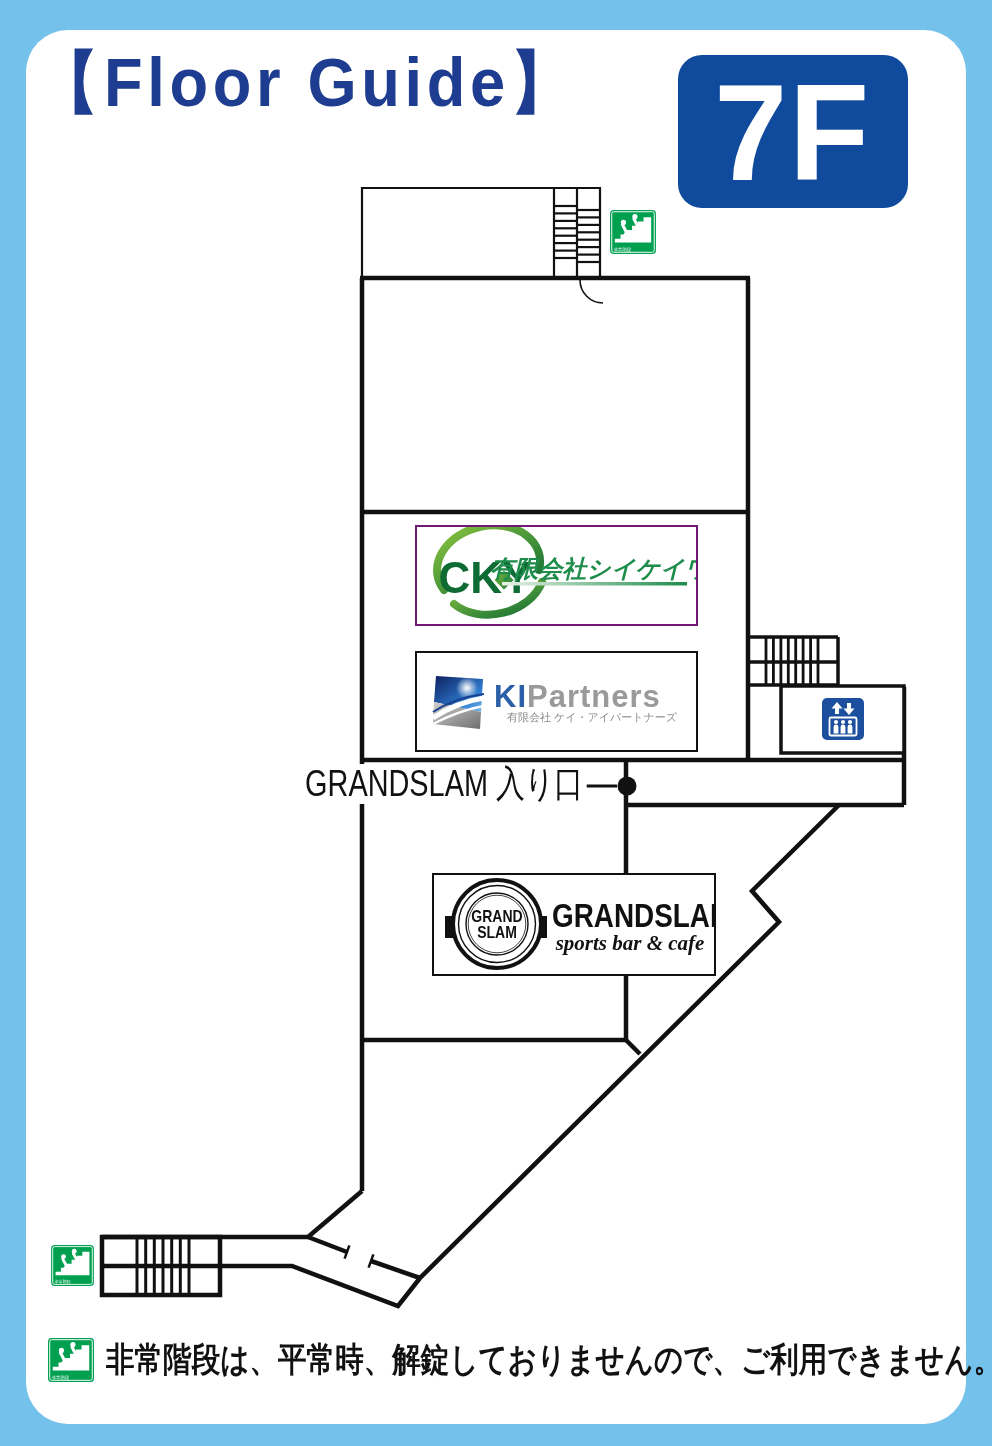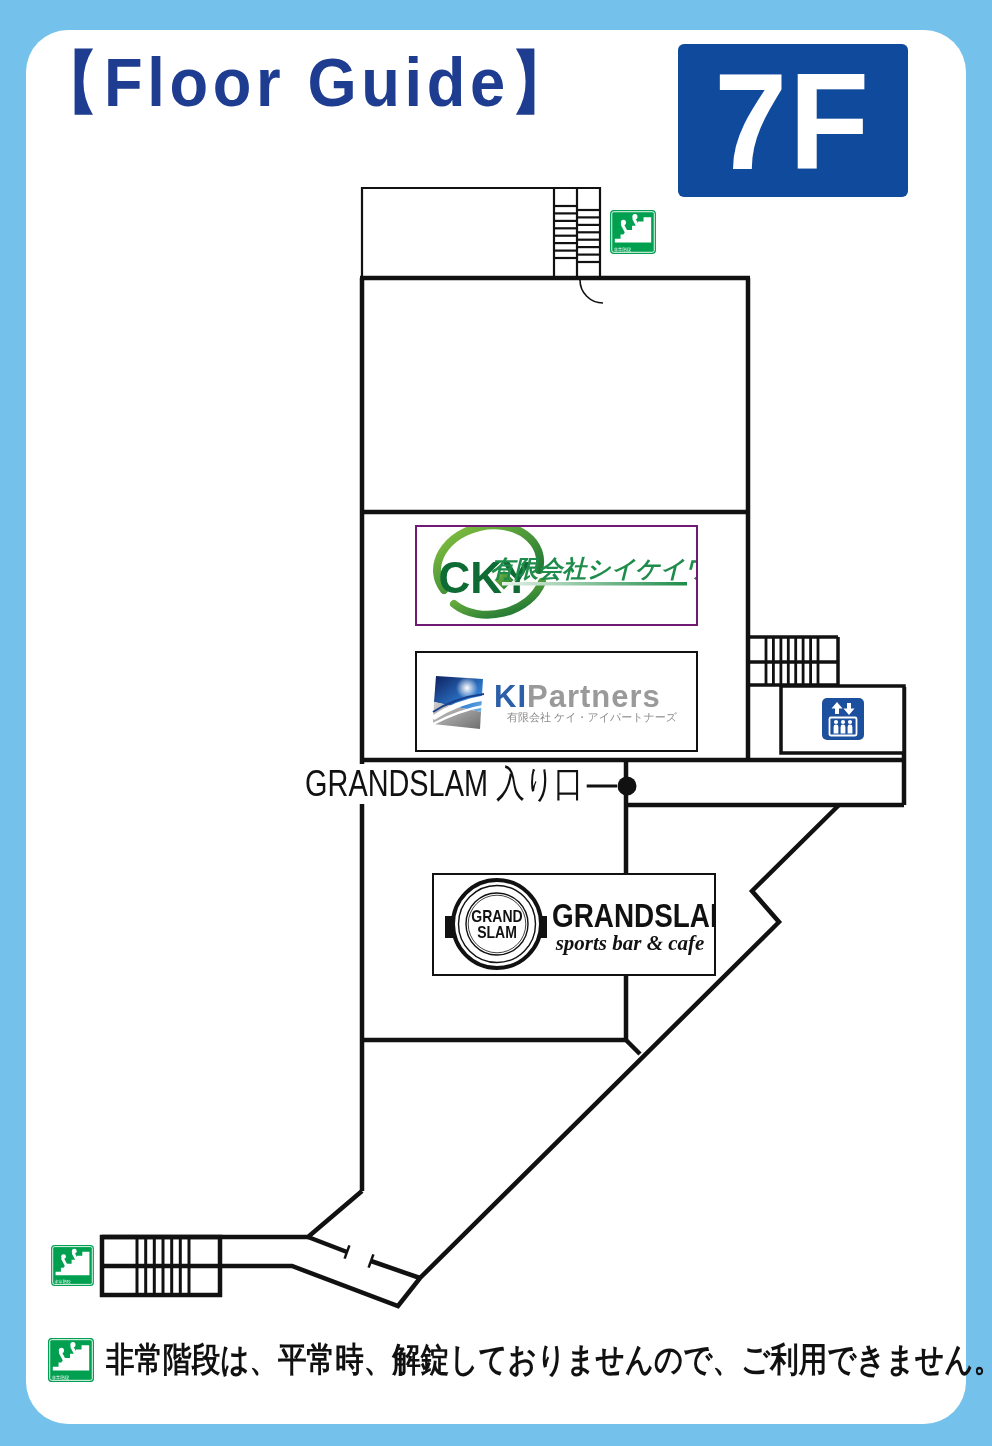--- a/index.html
+++ b/index.html
@@ -3,21 +3,21 @@
 <meta charset="utf-8">
 <style>
   html,body{margin:0;padding:0;}
   body{width:992px;height:1446px;position:relative;background:#74c2ec;
        font-family:"Liberation Sans","DejaVu Sans",sans-serif;overflow:hidden;}
   .card{position:absolute;left:26px;top:30px;width:940px;height:1394px;
         background:#ffffff;border-radius:42px;}
   .abs{position:absolute;}
   .page-title{left:36px;top:38px;font-size:68px;font-weight:bold;color:#1e3c90;
         letter-spacing:5px;transform:scaleX(.93);transform-origin:left top;white-space:nowrap;}
-  .floor-badge{left:678px;top:44px;width:230px;height:153px;background:#0f4a9d;border-radius:6px;
+  .floor-badge{left:678px;top:55px;width:230px;height:153px;background:#0f4a9d;border-radius:24px;
         display:flex;align-items:center;justify-content:center;}
   .floor-badge span{color:#fff;font-size:138px;font-weight:bold;letter-spacing:2px;
         transform:scaleX(.95);line-height:1;}
   svg{display:block;}
   #plan{left:0;top:0;}
   .signbox{background:#fff;display:flex;align-items:center;justify-content:center;}
   .cky-box{left:415px;top:525px;width:279px;height:97px;border:2px solid #701a75;}
   .kip-box{left:415px;top:651px;width:279px;height:97px;border:2px solid #111;text-decoration:underline;}
   .gs-box{left:432px;top:873px;width:280px;height:99px;border:2.5px solid #111;text-align:center;}
   .entrance-label{left:302px;top:764px;background:#fff;padding:0 4px;height:40px;line-height:40px;

